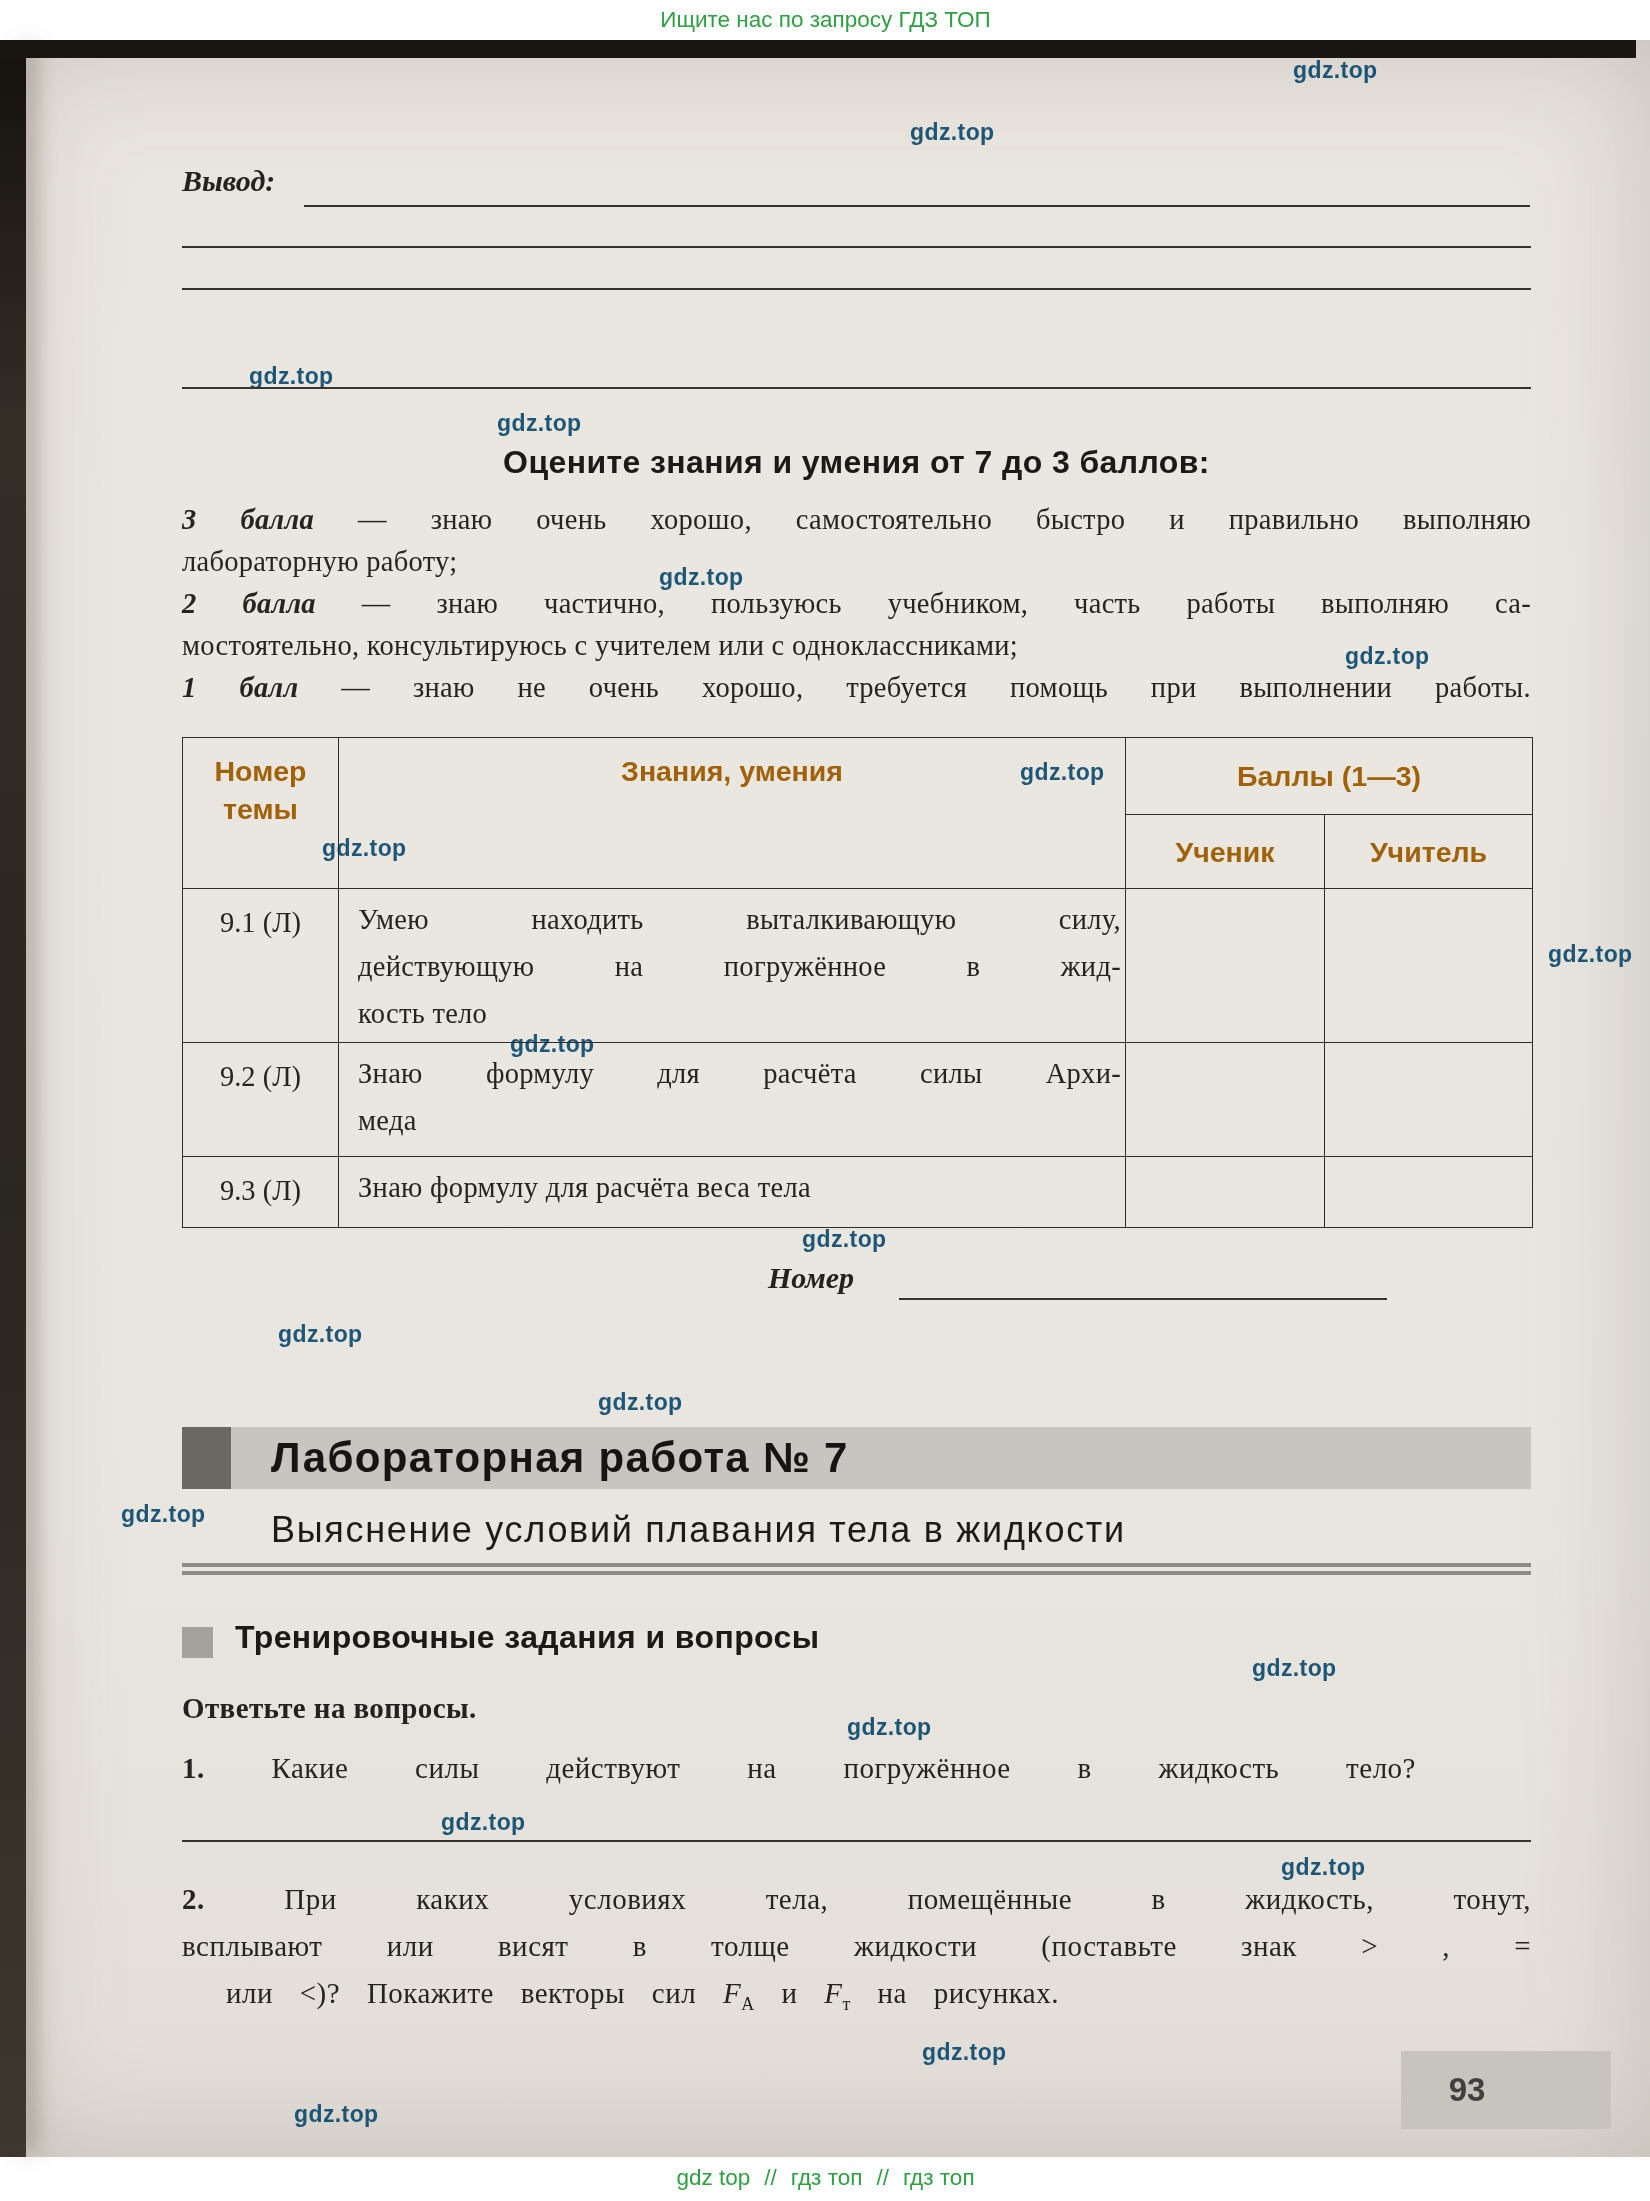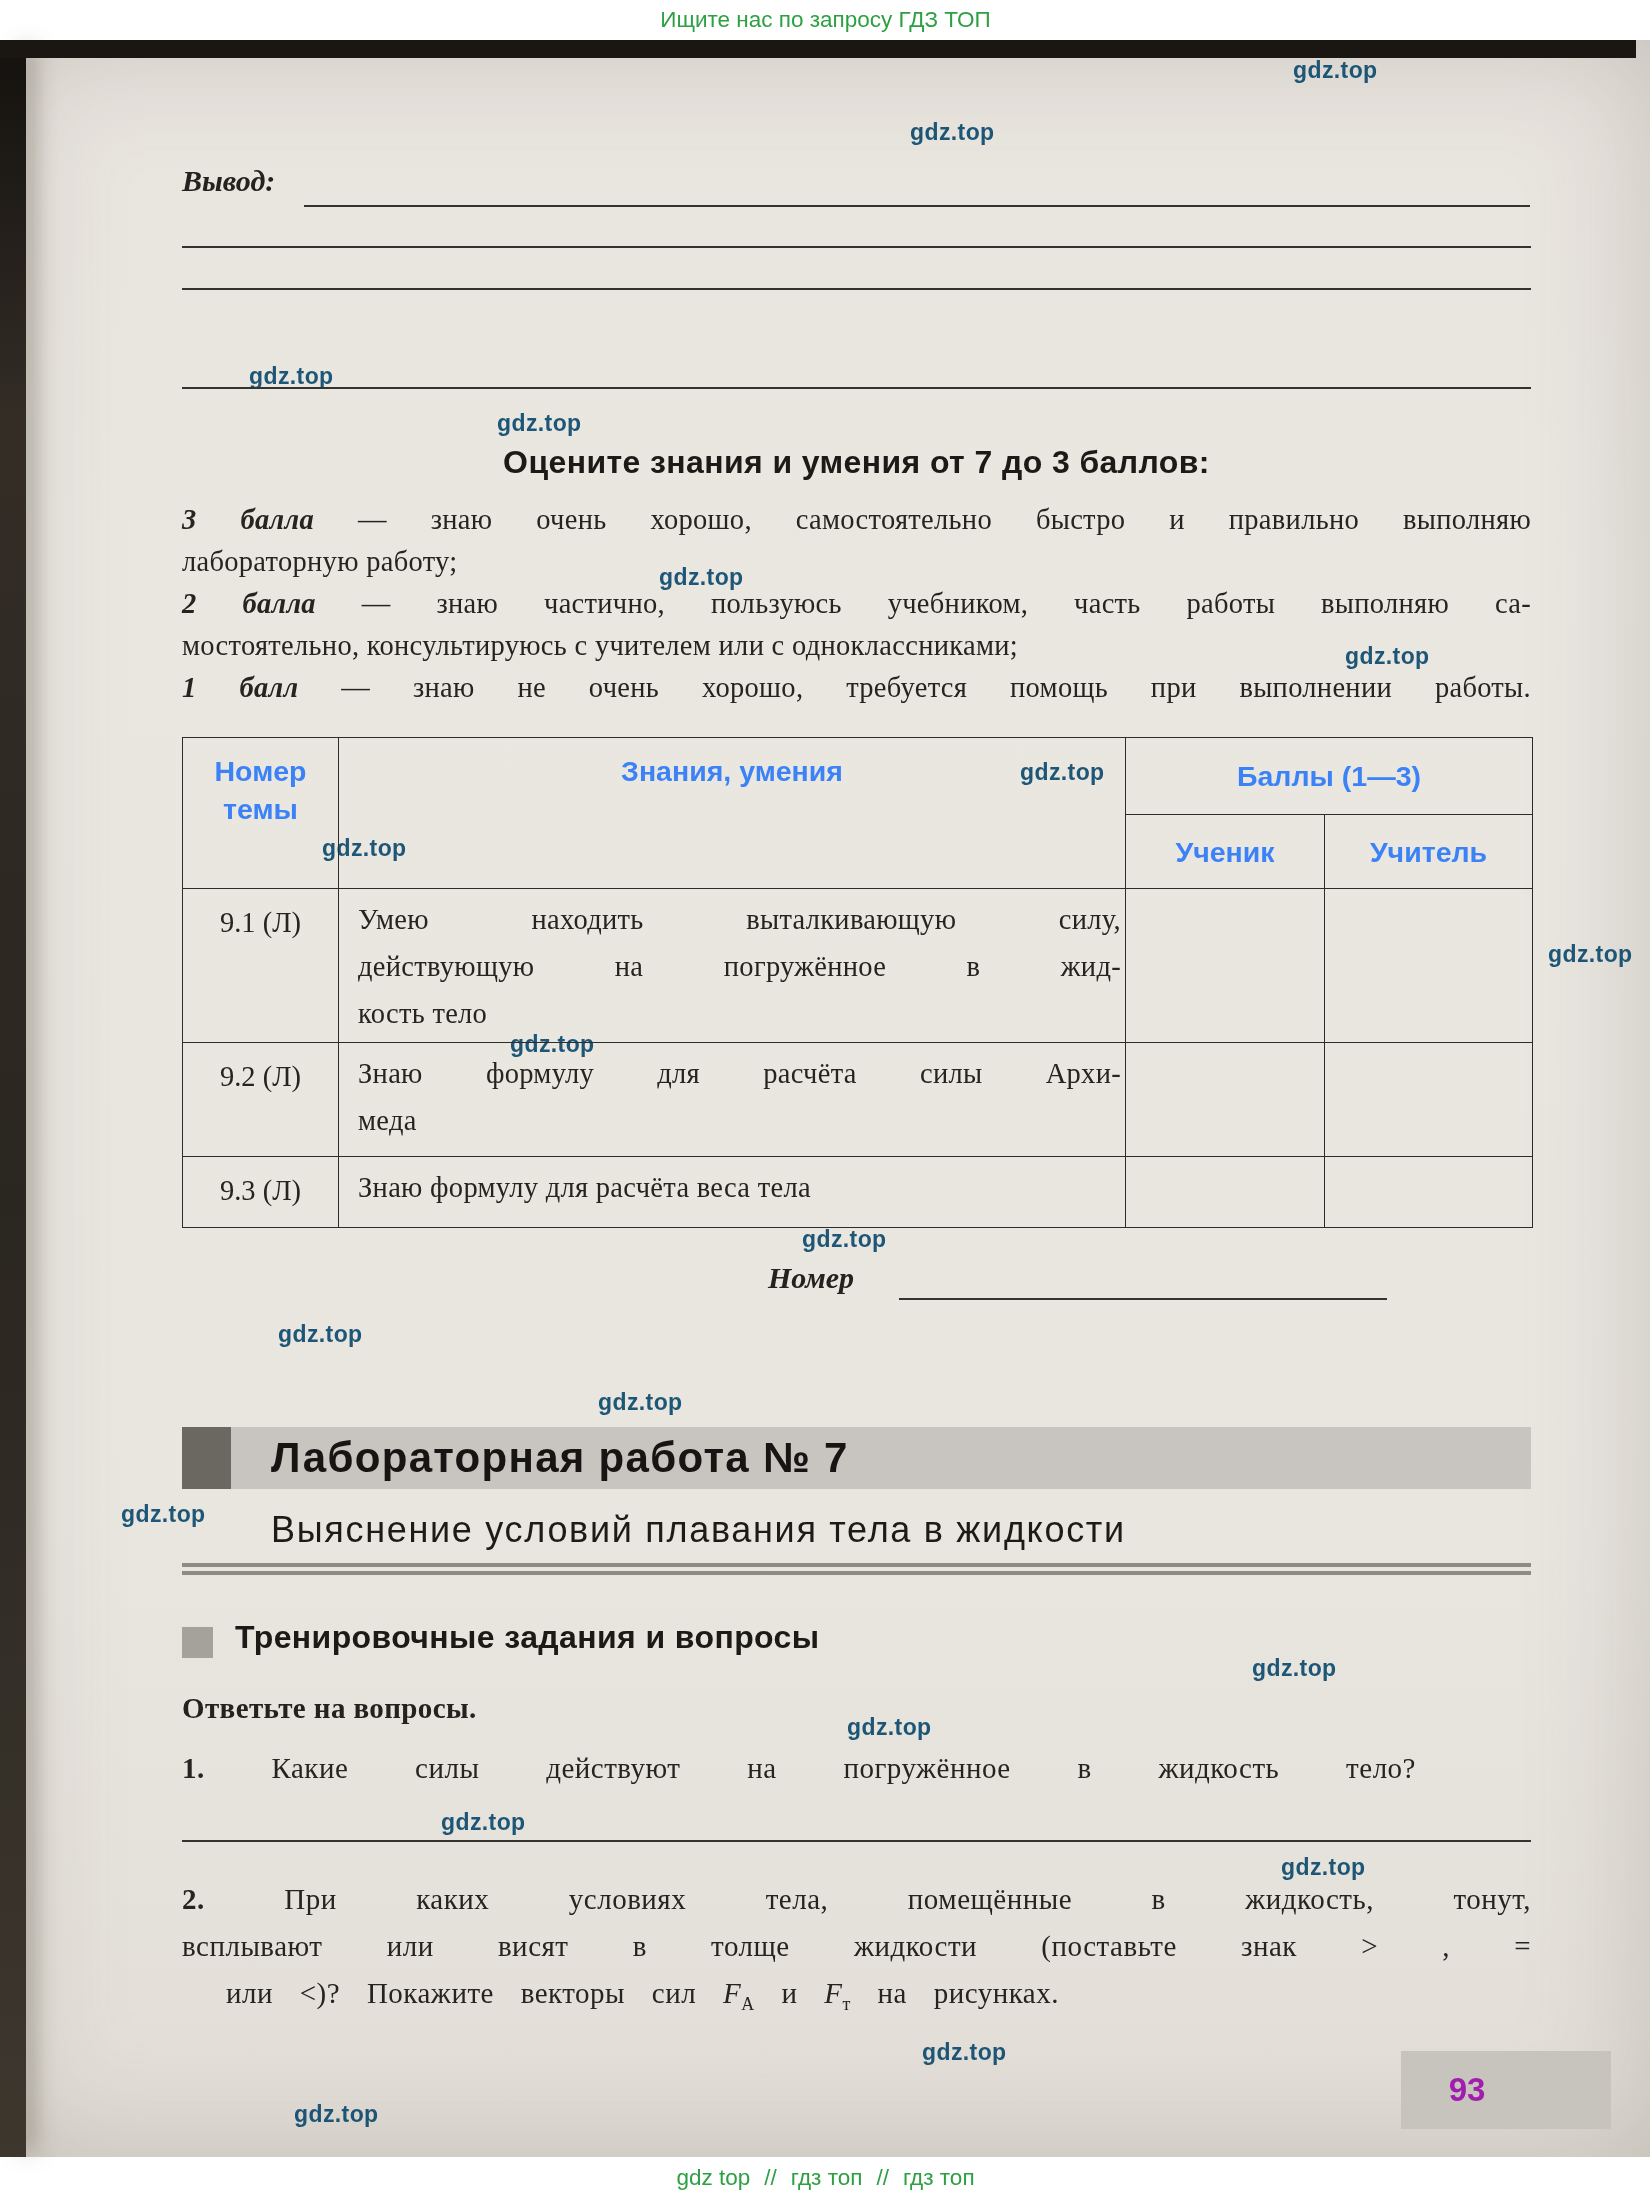--- a/index.html
+++ b/index.html
@@ -57,21 +57,21 @@
 
   .grading { position:absolute; left:182px; top:499px; width:1349px; z-index:1; }
 
   table.assess {
     position:absolute; left:182px; top:737px; width:1349px;
     border-collapse:collapse; table-layout:fixed; z-index:1;
     font-size:28.5px; line-height:47px; color:#262420;
   }
   table.assess th, table.assess td { border:1.7px solid #2e2c28; }
   table.assess th {
-    font:bold 28.5px/38px "Liberation Sans",sans-serif; color:#3b82f6;
+    font:bold 28.5px/38px "Liberation Sans",sans-serif; color:#a16207;
     text-align:center;
   }
   th.vt { vertical-align:top; padding-top:14px; }
   td.numcell { text-align:center; vertical-align:top; padding-top:10.4px; font-size:28.5px; }
   td.desc { vertical-align:top; padding:7px 4px 0 19px; letter-spacing:0.3px; }
   td.score { background:transparent; }
 
   .mark-label { position:absolute; left:768px; top:1261px; z-index:1; }
 
   .labband {
@@ -107,21 +107,21 @@
   .q2 { position:absolute; left:182px; top:1876px; width:1349px; z-index:1; }
   .q2 .plain { word-spacing:19px;margin-left:44px; }
   .q2 sub, .q1 sub { font-size:0.62em; }
   .q2 i { font-style:italic; }
 
   .pagenum {
     position:absolute; left:1401px; top:2051px; width:210px; height:78px;
     background:#c7c4be; z-index:1;
     display:flex; align-items:center; justify-content:center;
     padding-right:78px; box-sizing:border-box;
-    font:bold 33px "Liberation Sans",sans-serif; color:#a21caf;
+    font:bold 33px "Liberation Sans",sans-serif; color:#404040;
   }
 </style>
 </head>
 <body>
 
 <div class="topgreen green">Ищите нас по запросу ГДЗ ТОП</div>
 
 <div class="paper"></div>
 <div class="topbar"></div>
 <div class="spine"></div>

